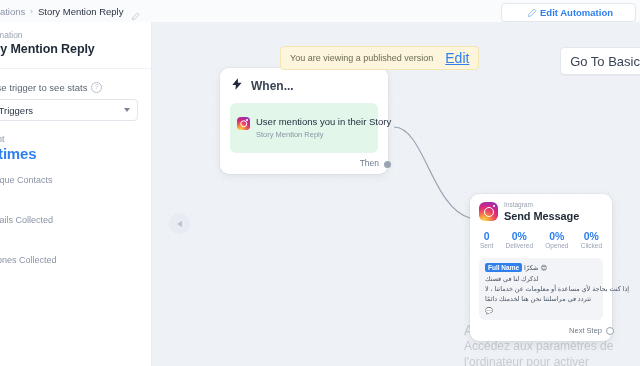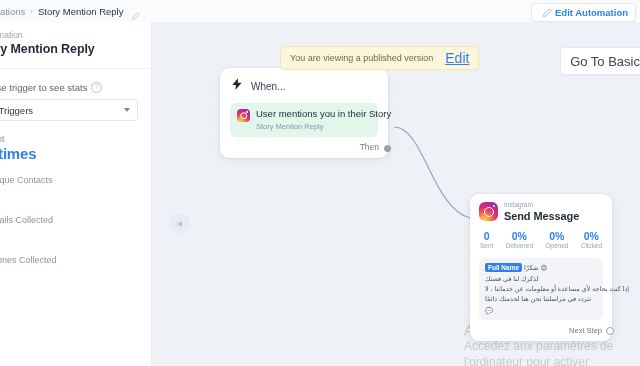--- a/index.html
+++ b/index.html
@@ -20,21 +20,21 @@
   .crumbs{display:flex;align-items:center;gap:5px;padding-left:0;margin-left:-8px;}
   .crumb-muted{font-size:9.5px;color:#8a94a6;white-space:nowrap;}
   .crumb-sep{font-size:8px;color:#aab2c0;}
   .crumb-current{font-size:9.5px;color:#2b3445;white-space:nowrap;}
   .pencil-sm{width:9px;height:9px;display:inline-block;margin-left:3px;opacity:.55;}
 
   .edit-automation{
     position:absolute;right:4px;top:3px;
     display:flex;align-items:center;gap:4px;
     background:#fff;border:1px solid #e3e8ef;border-radius:4px;
-    padding:3px 7px;box-shadow:0 1px 1px rgba(16,24,40,.04);
+    padding:3px 22px;box-shadow:0 1px 1px rgba(16,24,40,.04);
     cursor:pointer;
   }
   .edit-automation span{font-size:9.5px;color:#2f80ed;font-weight:600;white-space:nowrap;}
 
   
   .leftpanel{
     position:absolute;left:0;top:22px;width:152px;height:344px;
     background:#fff;border-right:1px solid #e9edf2;
     box-sizing:border-box;padding:8px 10px 0 0;
     overflow:hidden;
@@ -103,23 +103,23 @@
   .chev-left{width:0;height:0;border-top:3.5px solid transparent;border-bottom:3.5px solid transparent;border-right:5px solid #aab3c0;margin-right:1px;}
 
   
   .trigger-node{
     position:absolute;left:68px;top:46px;width:168px;
     background:#fff;border-radius:9px;
     box-shadow:0 2px 8px rgba(16,24,40,.07),0 0 0 1px rgba(16,24,40,.03);
     padding:9px 10px 6px 10px;box-sizing:border-box;z-index:4;
   }
   .tn-head{display:flex;align-items:center;gap:7px;margin-bottom:8px;}
-  .tn-when{font-size:10px;color:#3b4454;}
+  .tn-when{font-size:12px;color:#3b4454;font-weight:bold;}
   .tn-green{
-    background:#e3f6ea;border-radius:6px;padding:6px 7px;
+    background:#e3f6ea;border-radius:6px;padding:14px 7px;
     display:flex;align-items:flex-start;gap:6px;
   }
   .tn-green-txt .l1{font-size:9.5px;color:#243041;line-height:1.15;white-space:nowrap;}
   .tn-green-txt .l2{font-size:7.5px;color:#8a94a6;margin-top:2px;white-space:nowrap;}
   .tn-then{display:flex;align-items:flex-end;justify-content:flex-end;gap:5px;margin-top:5px;}
   .tn-then span{font-size:8.5px;color:#6f7a8a;}
   .port{width:7px;height:7px;border-radius:50%;background:#9aa3b2;margin-right:-13px;}
 
   
   .ig{

